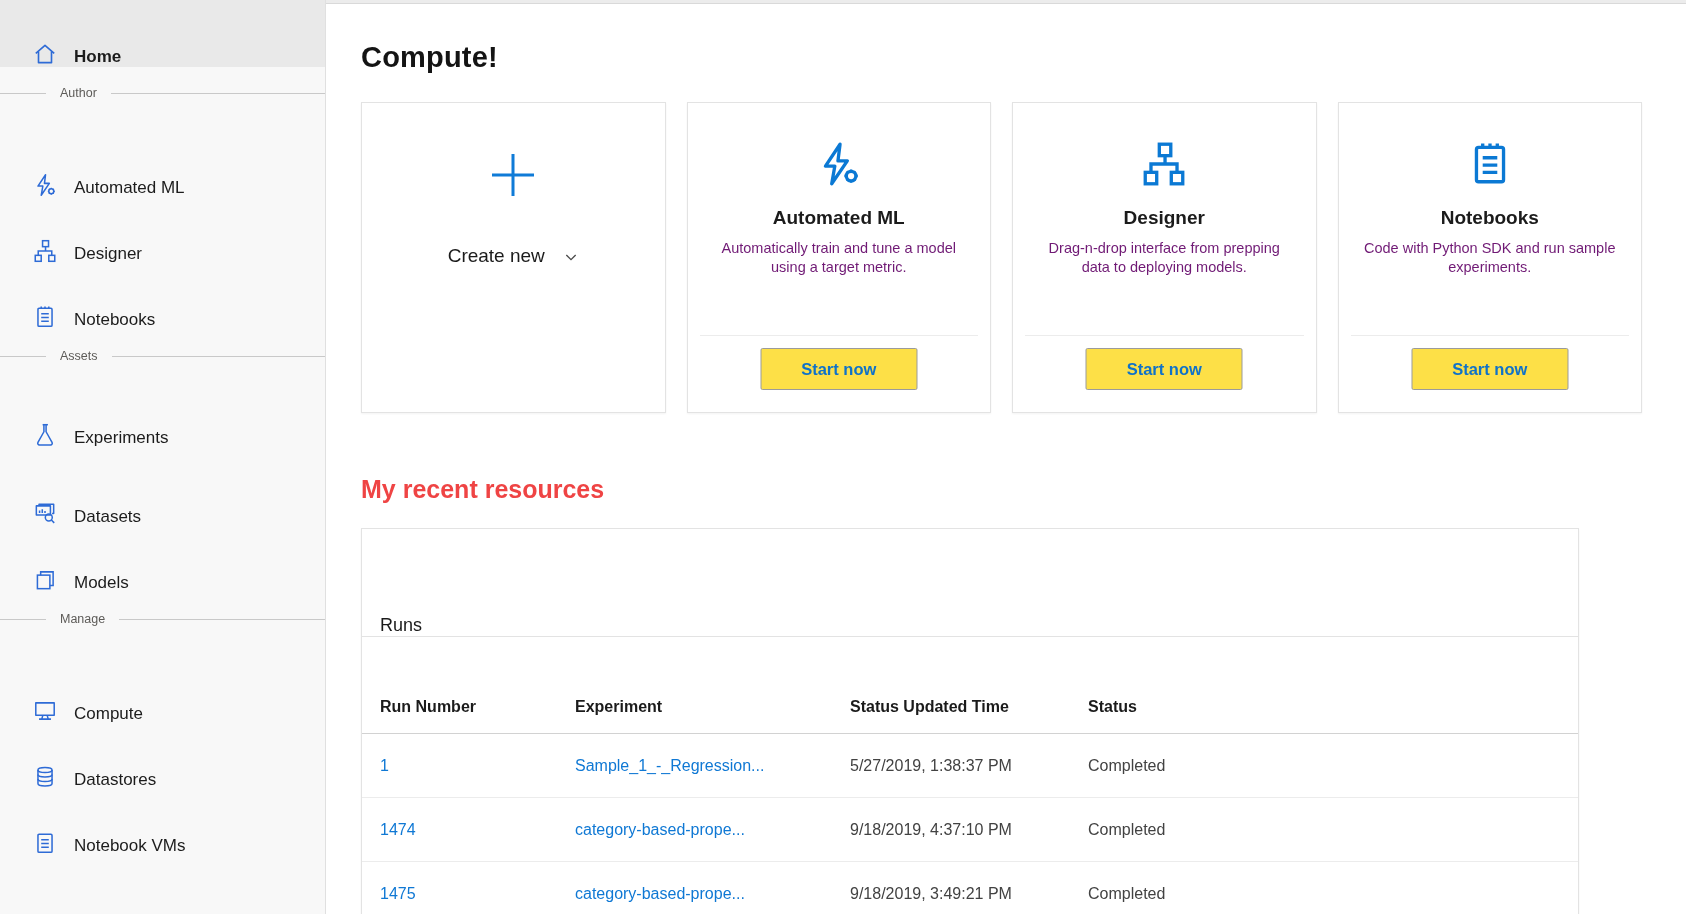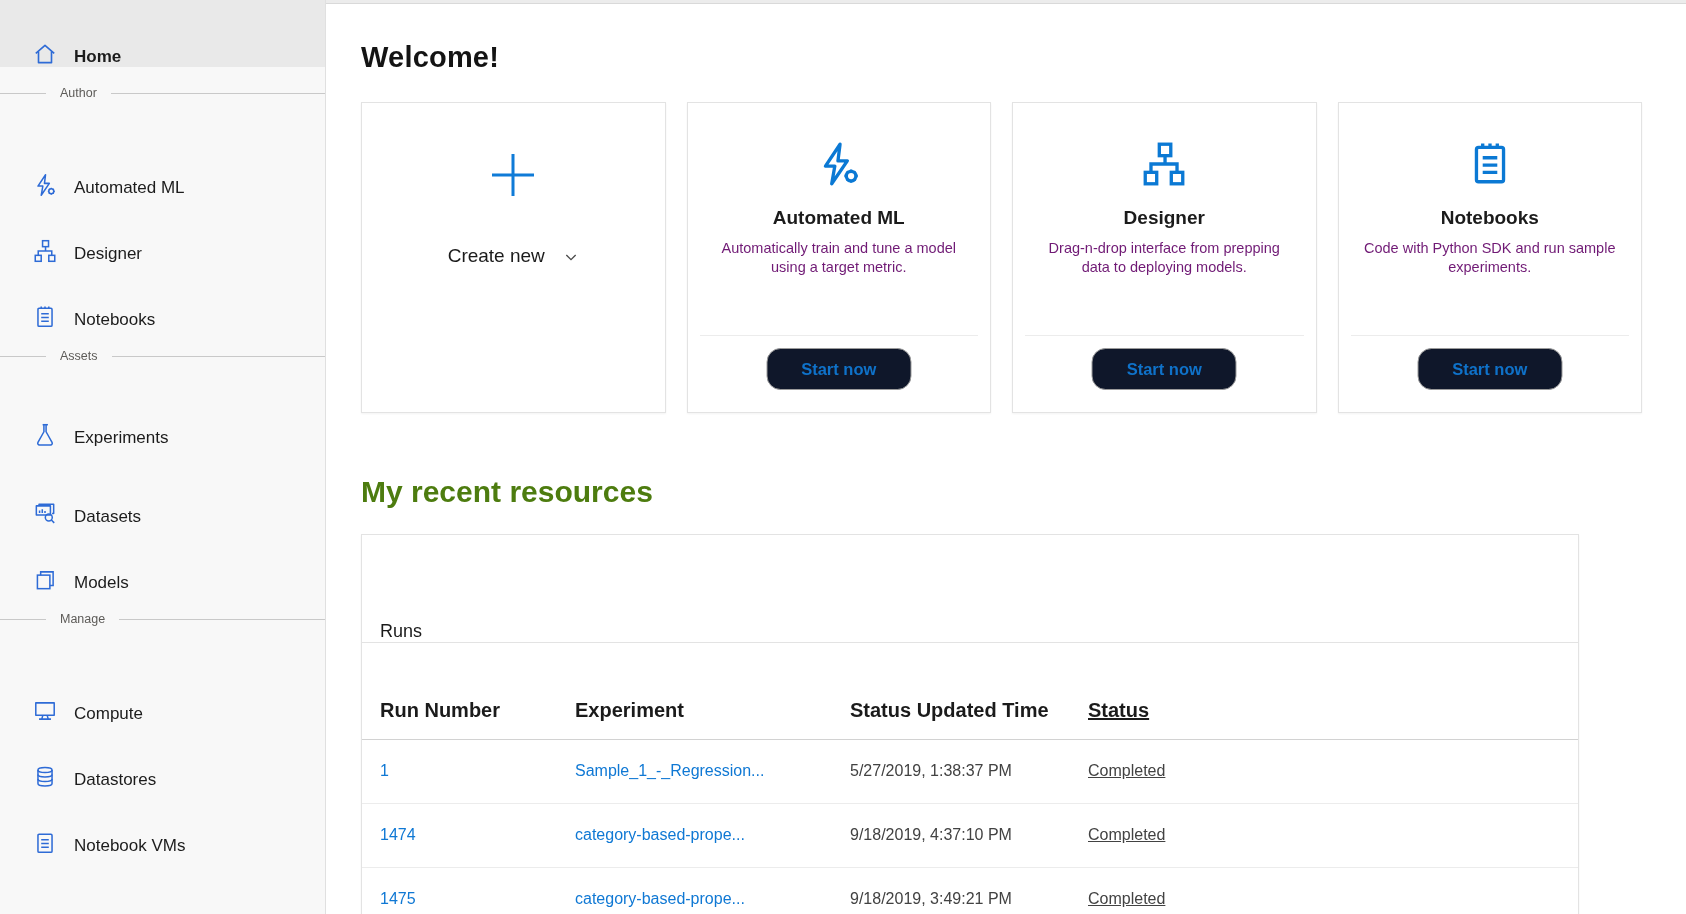--- a/index.html
+++ b/index.html
@@ -35,40 +35,40 @@
   .plus-wrap{margin-top:46px;height:52px;color:#0f7bd7;}
   .create-label{margin-top:44px;font-size:19px;color:#1b1b1b;display:flex;align-items:center;gap:18px;}
   .chev{color:#4a4a4a;display:inline-flex;margin-top:2px;}
   .card-icon{margin-top:36px;height:52px;color:#0b79d4;}
   .card-icon svg{width:50px;height:50px;}
   .card-title{margin-top:16px;font-size:19px;font-weight:700;color:#1b1b1b;}
   .card-desc{margin-top:10px;font-size:14.5px;line-height:19px;color:#701a75;
     text-align:center;padding:0 24px;}
   .card-divider{position:absolute;left:12px;right:12px;bottom:76px;height:1px;background:#ececec;}
   .start-btn{position:absolute;bottom:22px;left:50%;transform:translateX(-50%);
-    width:145px;height:42px;background:#0f172a;border:1px solid #9b9b9b;border-radius:14px;
+    width:157px;height:42px;background:#fde047;border:1px solid #9b9b9b;border-radius:2px;
     font-family:inherit;font-size:16.5px;font-weight:700;color:#0f72c9;cursor:pointer;}
 
-  .section-title{margin-top:62px;font-size:30px;font-weight:700;color:#4d7c0f;}
+  .section-title{margin-top:62px;font-size:25px;font-weight:700;color:#ef4444;}
 
   .runs-panel{margin-top:24px;width:1218px;height:420px;background:#fff;
     border:1px solid #e3e3e3;box-shadow:0 1px 2px rgba(0,0,0,.05);box-sizing:border-box;}
   .runs-head{height:108px;display:flex;align-items:flex-end;padding-left:18px;
     border-bottom:1px solid #e3e3e3;box-sizing:border-box;}
   .runs-title{font-size:18px;color:#1a1a1a;}
   .thead{height:97px;display:flex;align-items:flex-end;padding:0 0 17px 18px;
     border-bottom:1px solid #d2d2d2;box-sizing:border-box;}
-  .thead .cell{font-size:20px;font-weight:700;color:#1b1b1b;}
+  .thead .cell{font-size:16px;font-weight:700;color:#1b1b1b;}
   .trow{height:64px;display:flex;align-items:center;padding-left:18px;
     border-bottom:1px solid #ececec;box-sizing:border-box;}
   .cell{box-sizing:border-box;padding-right:10px;}
   .c-run{width:195px;}
   .c-exp{width:275px;}
   .c-time{width:238px;}
-  .c-status{flex:1;text-decoration:underline;}
+  .c-status{flex:1;}
   .trow .cell{font-size:16px;color:#424242;}
   .link{color:#0f78d4;cursor:pointer;text-decoration:none;}
   svg{display:block;}
 </style>
 </head>
 <body>
 
 <div class="app">
 
   <nav class="sidebar">
@@ -198,21 +198,21 @@
         </svg>
       </span>
       <span class="slabel">Notebook VMs</span>
     </div>
 
   </nav>
 
   <main class="content">
     <div class="top-strip"></div>
 
-    <h1 class="page-title">Welcome!</h1>
+    <h1 class="page-title">Compute!</h1>
 
     <div class="cards-row">
 
       <div class="card create-card">
         <span class="plus-wrap">
           <svg width="52" height="52" viewBox="0 0 52 52" fill="none" stroke="currentColor" stroke-width="3">
             <path d="M26 5v42M5 26h42"></path>
           </svg>
         </span>
         <span class="create-label">

